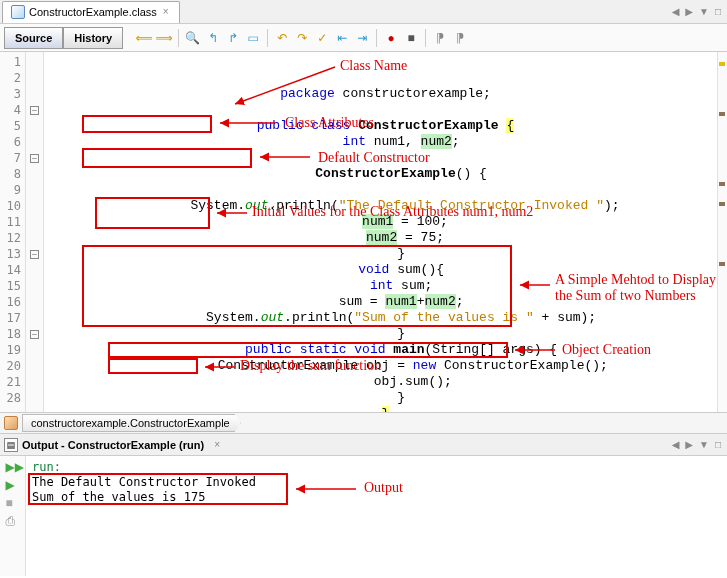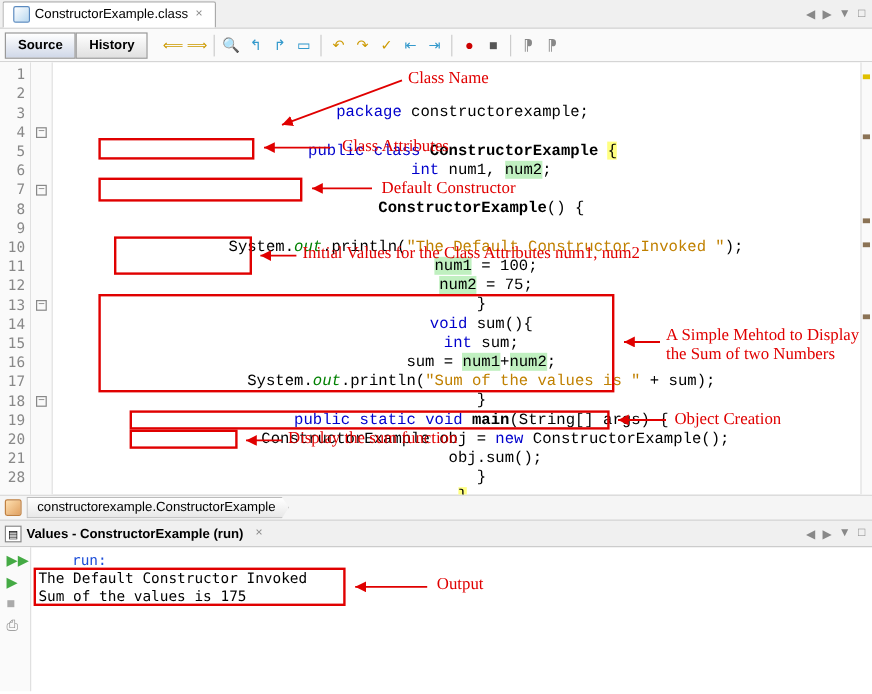--- a/index.html
+++ b/index.html
@@ -31,21 +31,21 @@
 .redbox { position: absolute; border: 2px solid #e00000; pointer-events: none; }
 .redtext { position: absolute; color: #e00000; font-family: "Times New Roman", serif; font-size: 14px; pointer-events: none; }
 .arrow { position: absolute; pointer-events: none; }
 .breadcrumb { height: 22px; background: #f5f5f5; border-top: 1px solid #ccc; border-bottom: 1px solid #ccc; display: flex; align-items: center; padding-left: 4px; gap: 4px; font-size: 11px; }
 .bc-step { background: linear-gradient(#fff,#e8e8e8); border: 1px solid #bbb; padding: 2px 10px 2px 8px; clip-path: polygon(0 0, calc(100% - 6px) 0, 100% 50%, calc(100% - 6px) 100%, 0 100%); }
 .output-head { height: 22px; background: #f0f0f0; border-bottom: 1px solid #ccc; display: flex; align-items: center; padding-left: 4px; gap: 4px; }
 .output-body { display: flex; height: 120px; }
 .out-gutter { width: 26px; background: #fafafa; border-right: 1px solid #e0e0e0; display: flex; flex-direction: column; align-items: center; padding-top: 4px; gap: 4px; }
 .out-icon { width: 14px; height: 14px; cursor: pointer; color: #4a4; font-size: 12px; }
 .out-text { flex: 1; font-family: Consolas, monospace; font-size: 12px; line-height: 15px; padding: 4px 6px; position: relative; }
-.out-text .gray { color: #1d4ed8; margin-left: 28px; }
+.out-text .gray { color: #15803d; }
 .out-text .green { color: #008000; }
 .right-margin { position: absolute; right: 0; top: 52px; width: 10px; height: 360px; background: #fafafa; border-left: 1px solid #e0e0e0; }
 .rm-mark { position: absolute; right: 2px; width: 6px; height: 4px; }
 </style>
 </head>
 <body>
 
 <div class="tab-bar">
   <div class="tab">
     <span class="tab-icon"></span>
@@ -217,21 +217,21 @@
   </svg>
 <div class="redtext" style="left:240px;top:358px">Display the sum function</div>
 
 <div class="breadcrumb">
   <span style="width:14px;height:14px;background:linear-gradient(135deg,#ffe0b0,#e0a060);border:1px solid #c08040;border-radius:2px"></span>
   <div class="bc-step">constructorexample.ConstructorExample</div>
 </div>
 
 <div class="output-head">
   <span style="width:14px;height:14px;border:1px solid #888;background:#fff;font-size:9px;text-align:center;line-height:12px">▤</span>
-  <span style="font-weight:bold">Values - ConstructorExample (run)</span>
+  <span style="font-weight:bold">Output - ConstructorExample (run)</span>
   <span class="tab-close" style="margin-left:4px">×</span>
   <div class="tab-right" style="margin-left:auto;display:flex;gap:6px;padding-right:6px;color:#888">
     <span>◀</span>
     <span>▶</span>
     <span>▼</span>
     <span>□</span>
   </div>
 </div>
 
 <div class="output-body">

